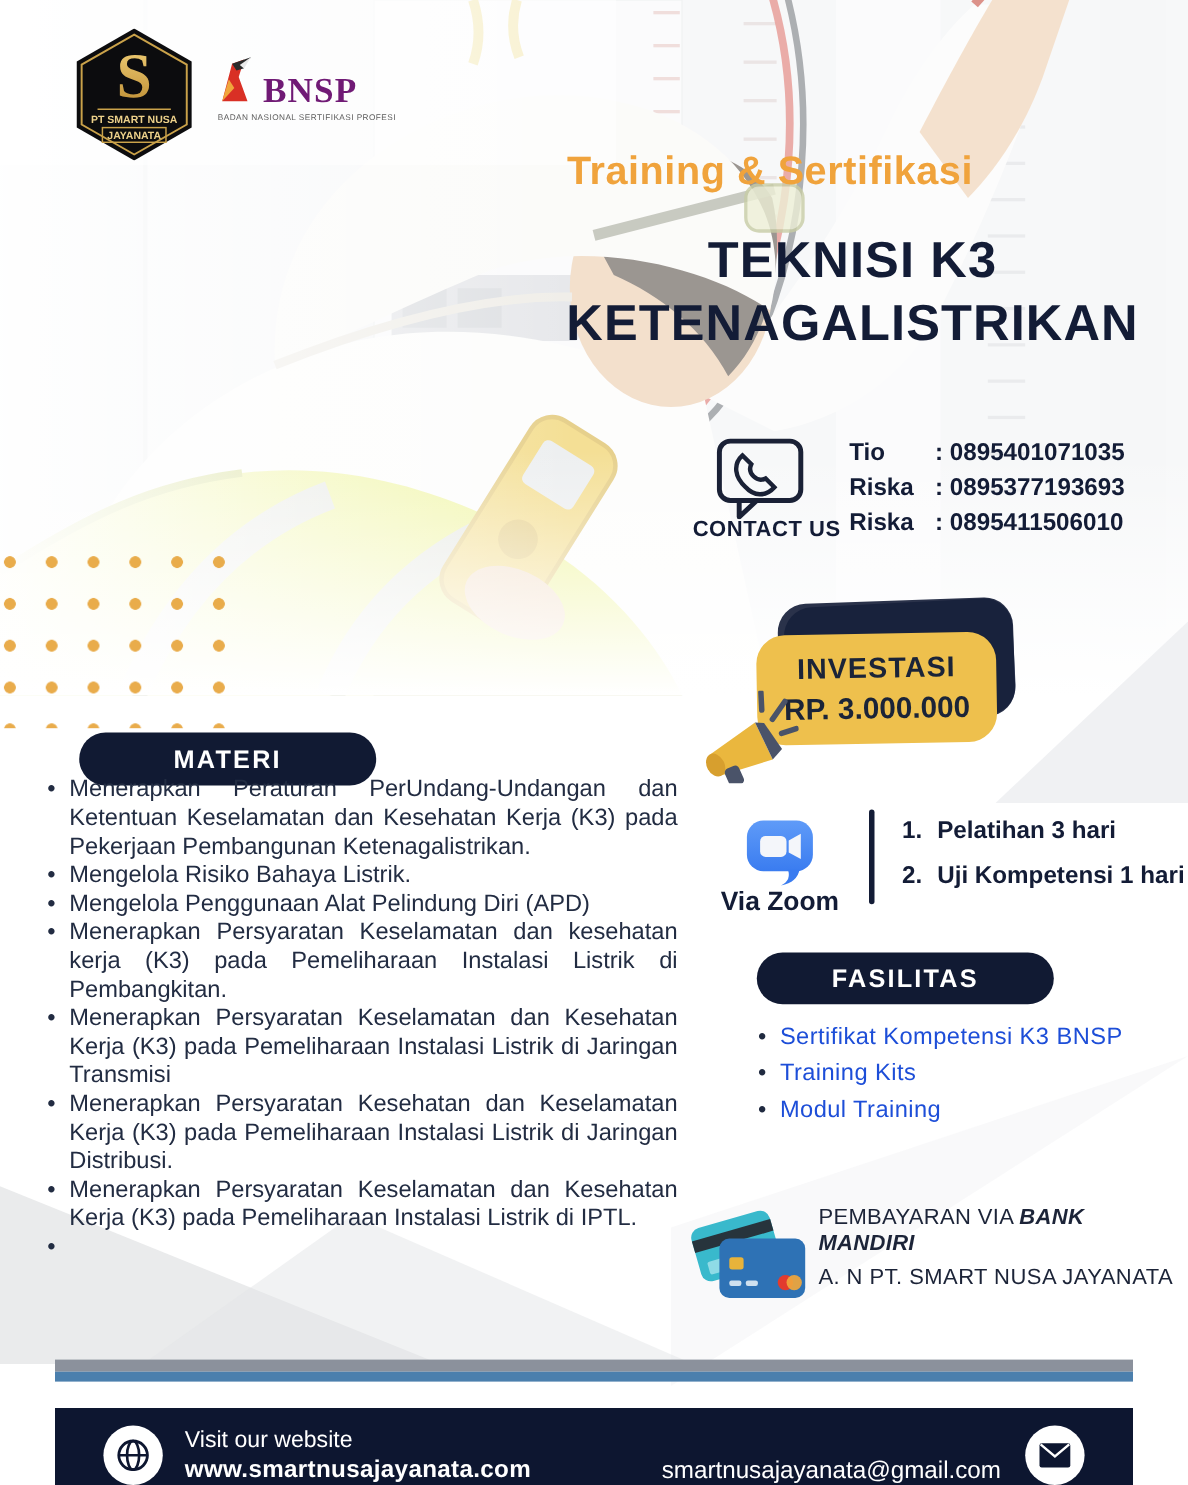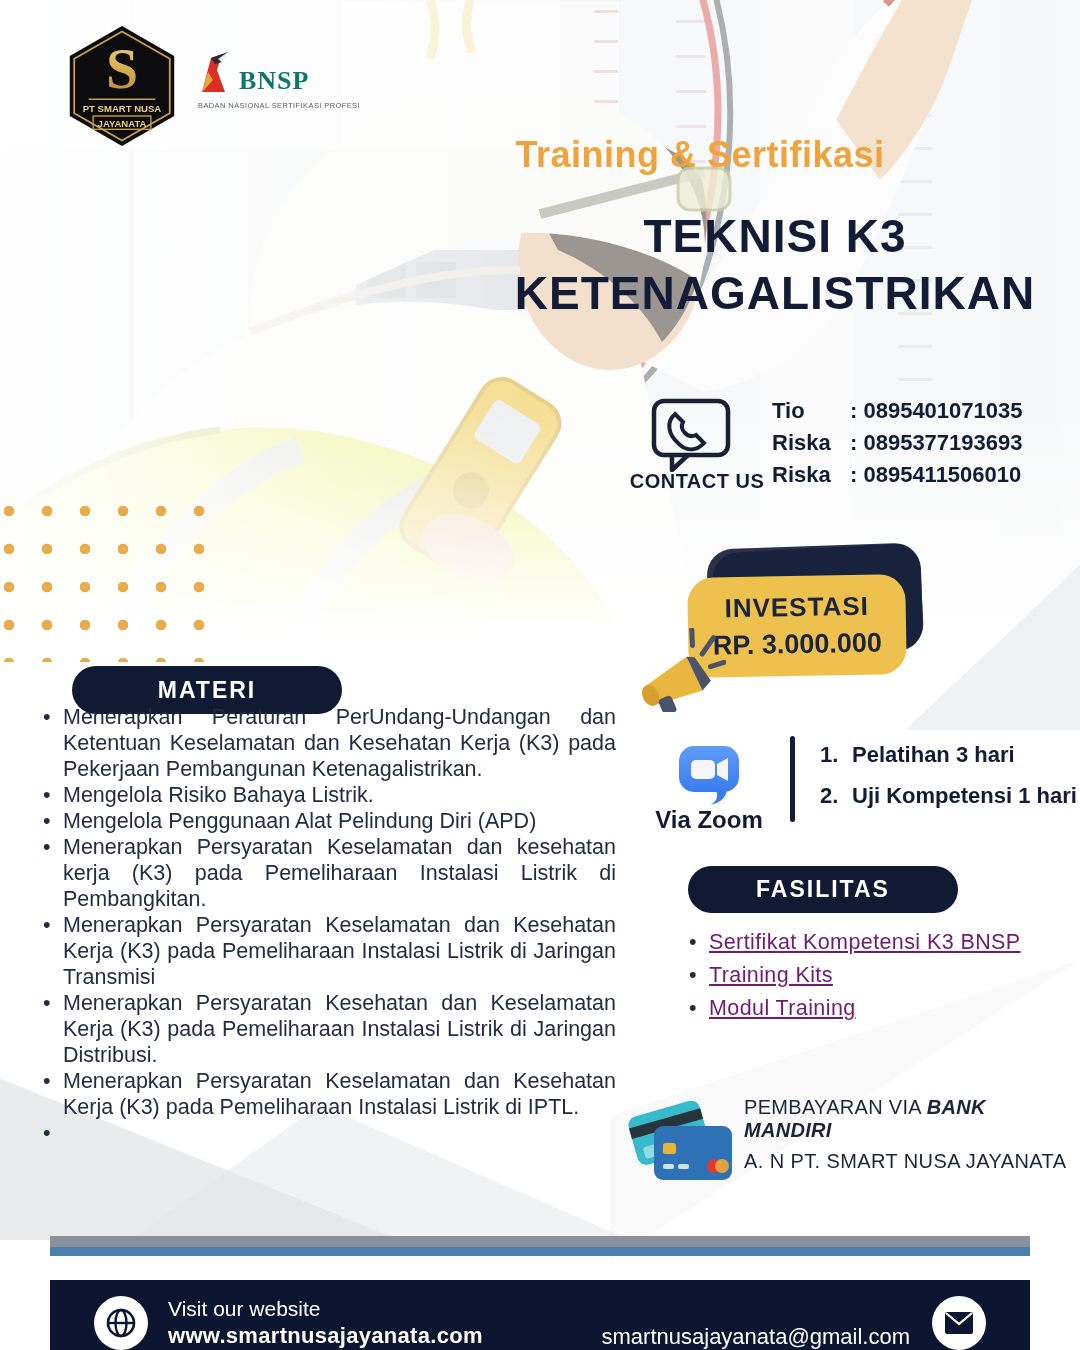--- a/index.html
+++ b/index.html
@@ -20,22 +20,22 @@
          clip-path:polygon(0 100%,38% 0,100% 100%);}
   .tri-c{left:905px;top:565px;width:175px;height:165px;background:#eceef0;opacity:.8;
          clip-path:polygon(0 100%,100% 0,100% 100%);}
   .tri-d{left:610px;top:960px;width:470px;height:300px;background:#e9ebed;opacity:.28;
          clip-path:polygon(0 100%,100% 0,0 52%);}
 
   
   .hexlogo{left:66px;top:26px;width:112px;height:120px;}
   .bnsp{left:198px;top:50px;width:160px;}
   .bnsp-row{display:flex;align-items:flex-end;gap:5px;}
-  .bnsp-name{font-family:"Liberation Serif",serif;font-size:26px;font-weight:bold;
-             color:#0f766e;letter-spacing:1px;line-height:34px;}
+  .bnsp-name{font-family:"Liberation Serif",serif;font-size:32px;font-weight:bold;
+             color:#701a75;letter-spacing:1px;line-height:34px;}
   .bnsp-cap{margin-top:3px;font-size:7.5px;color:#5d5d5d;letter-spacing:.4px;white-space:nowrap;}
 
   
   .kicker{left:440px;top:134px;width:520px;text-align:center;
           font-size:36px;font-weight:bold;color:#f0a33c;letter-spacing:.5px;}
   .title{left:455px;top:208px;width:640px;text-align:center;
          font-size:46px;font-weight:800;color:#131c36;letter-spacing:1px;line-height:57px;}
 
   
   .contact-icon{left:648px;top:396px;width:88px;height:76px;}
@@ -73,21 +73,21 @@
             font-size:24px;font-weight:bold;color:#131c36;}
   .sched-divider{left:790px;top:736px;width:5px;height:86px;background:#131c36;border-radius:3px;}
   .sched{left:820px;top:742px;width:260px;}
   .sched-row{display:flex;font-size:22px;font-weight:bold;color:#131c36;margin-bottom:15px;}
   .sched-num{width:32px;flex:none;}
 
   
   .fas-pill{left:688px;top:866px;width:270px;height:47px;font-size:23px;}
   .fas-list{left:686px;top:926px;width:380px;list-style:none;margin:0;padding:0;}
   .fas-list li{position:relative;padding-left:23px;font-size:21.5px;line-height:33px;
-               color:#701a75;letter-spacing:.4px;text-decoration:underline;}
+               color:#1d4ed8;letter-spacing:.4px;}
   .fas-list li::before{content:"•";position:absolute;left:3px;top:0;color:#202a40;}
 
   
   .pay-icon{left:626px;top:1096px;width:110px;height:94px;}
   .pay-text{left:744px;top:1096px;width:330px;}
   .pay-line1{font-size:20px;color:#1c2438;letter-spacing:.3px;}
   .pay-bank{font-weight:bold;font-style:italic;}
   .pay-acct{font-size:19.5px;font-weight:bold;color:#1c2438;margin-top:9px;}
   .pay-holder{font-size:20px;color:#1c2438;margin-top:8px;letter-spacing:.4px;}
 

